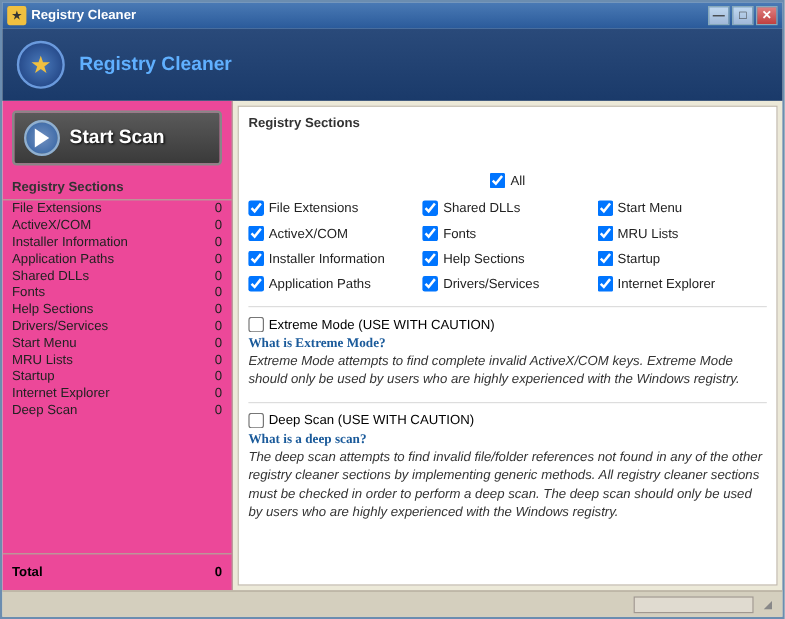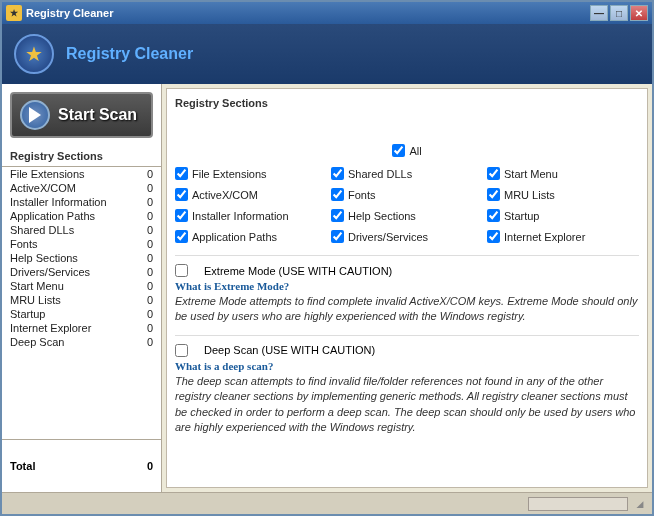--- a/index.html
+++ b/index.html
@@ -127,22 +127,22 @@
 
     
     .main-area {
       display: flex;
       flex: 1;
       overflow: hidden;
     }
 
     
     .sidebar {
-      width: 160px;
-      background: #ffffff;
+      width: 192px;
+      background: #ec4899;
       border-right: 1px solid #b0a898;
       display: flex;
       flex-direction: column;
       flex-shrink: 0;
     }
 
     .start-scan-btn {
       margin: 8px;
       background: linear-gradient(to bottom, #5a5a5a, #3a3a3a);
       border: 2px solid #888;
@@ -199,21 +199,21 @@
       display: flex;
       justify-content: space-between;
       padding: 1px 8px;
       font-size: 11px;
       color: #222;
     }
 
     .sidebar-total {
       display: flex;
       justify-content: space-between;
-      padding: 20px 8px;
+      padding: 9px 8px;
       font-size: 11px;
       font-weight: bold;
       border-top: 1px solid #b0a898;
       margin-top: 2px;
     }
 
     
     .content-area {
       flex: 1;
       background: white;
@@ -264,21 +264,21 @@
       margin: 8px 0;
     }
 
     .caution-section {
       margin-bottom: 10px;
     }
 
     .caution-label {
       display: flex;
       align-items: center;
-      gap: 16px;
+      gap: 4px;
       font-size: 11px;
       margin-bottom: 3px;
     }
 
     .caution-title {
       font-size: 11px;
       font-weight: bold;
       color: #1a5a9a;
       margin-bottom: 2px;
       font-family: Liberation Serif, serif;

